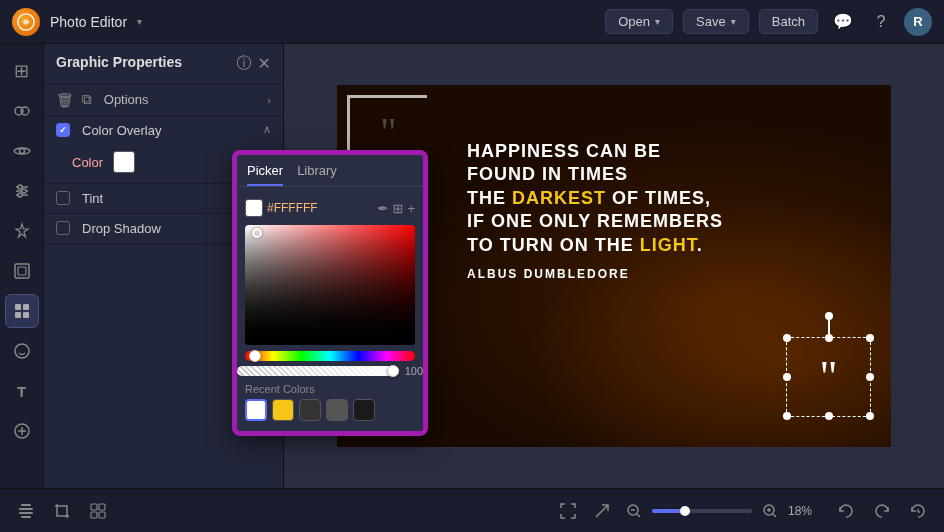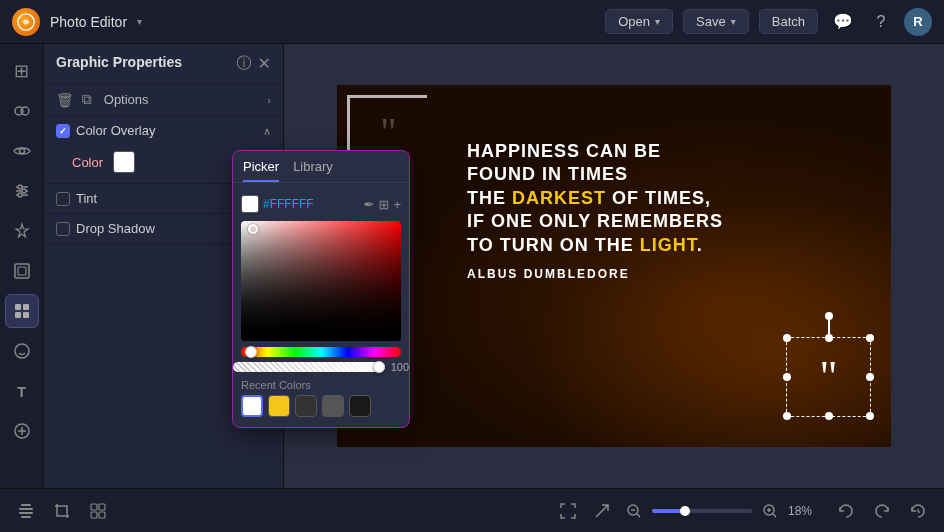--- a/index.html
+++ b/index.html
@@ -149,24 +149,24 @@
       margin-left: 4px;
     }
     .options-chevron { color: #888; font-size: 11px; }
 
     
     .section {
       border-bottom: 1px solid #191c2c;
     }
     .section-header {
       display: flex;
-      align-items: flex-end;
+      align-items: flex-start;
       padding: 7px 12px;
       cursor: pointer;
-      gap: 6px;
+      gap: 12px;
     }
     .checkbox {
       width: 14px; height: 14px;
       border: 1.5px solid #666;
       border-radius: 3px;
       display: flex; align-items: center; justify-content: center;
       background: transparent;
       flex-shrink: 0;
     }
     .checkbox.checked {
@@ -203,23 +203,23 @@
       border-radius: 3px;
       background: white;
       cursor: pointer;
     }
 
     
     .color-picker-popup {
       position: absolute;
       left: 232px;
       top: 150px;
-      width: 178px;
+      width: 196px;
       background: #2a2e45;
-      border: 1px solid #a21caf;
+      border: 5px solid #a21caf;
       border-radius: 8px;
       z-index: 100;
       padding: 0 0 10px 0;
       box-shadow: 0 8px 24px rgba(0,0,0,0.5);
     }
 
     .picker-tabs {
       display: flex;
       padding: 8px 10px 0 10px;
       gap: 14px;
@@ -247,21 +247,21 @@
     .picker-color-dot {
       width: 18px; height: 18px;
       border-radius: 3px;
       border: 1px solid #555;
       background: white;
       flex-shrink: 0;
     }
     .picker-hex-input {
       background: transparent;
       border: none;
-      color: #0ea5e9;
+      color: #fdba74;
       font-size: 12px;
       width: 70px;
       outline: none;
     }
     .picker-tool-icon {
       color: #888; font-size: 13px; cursor: pointer; margin-left: auto;
     }
     .picker-tool-icon2 {
       color: #888; font-size: 13px; cursor: pointer;
     }

